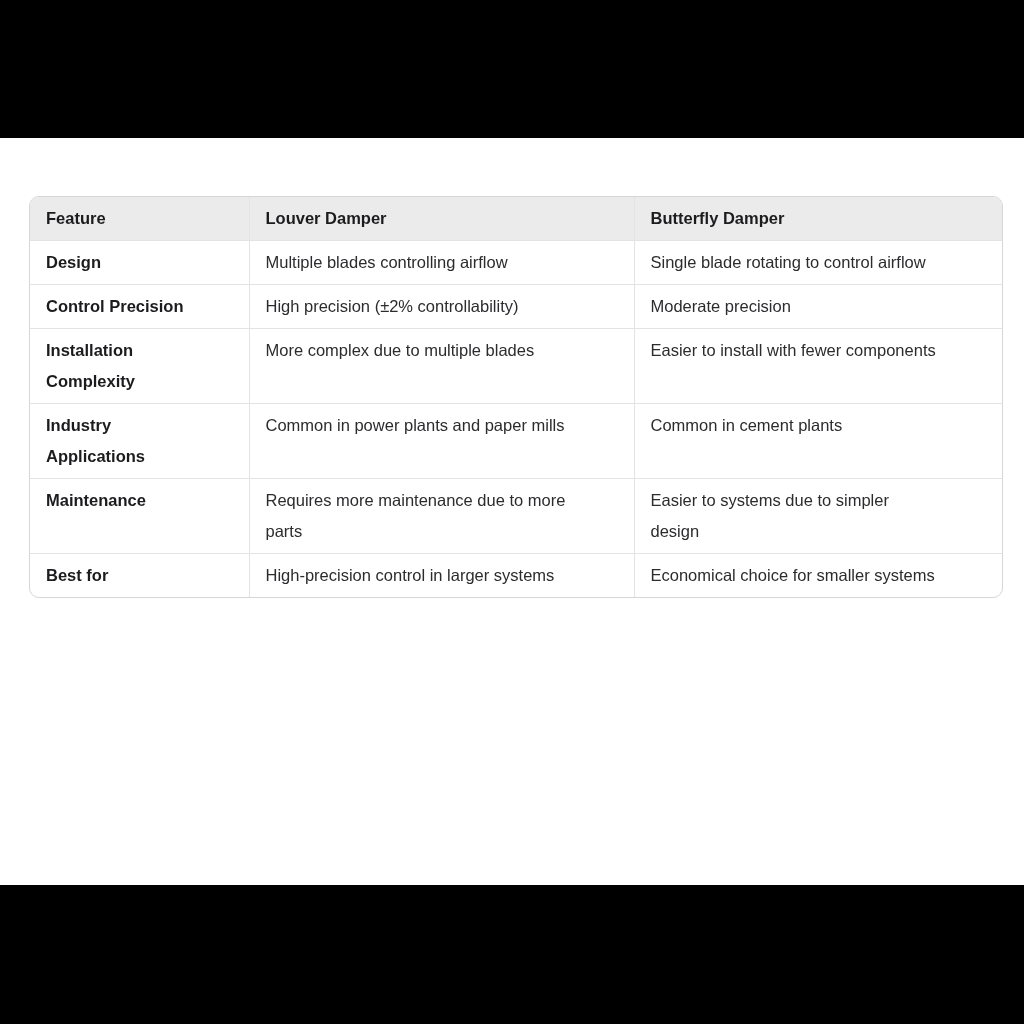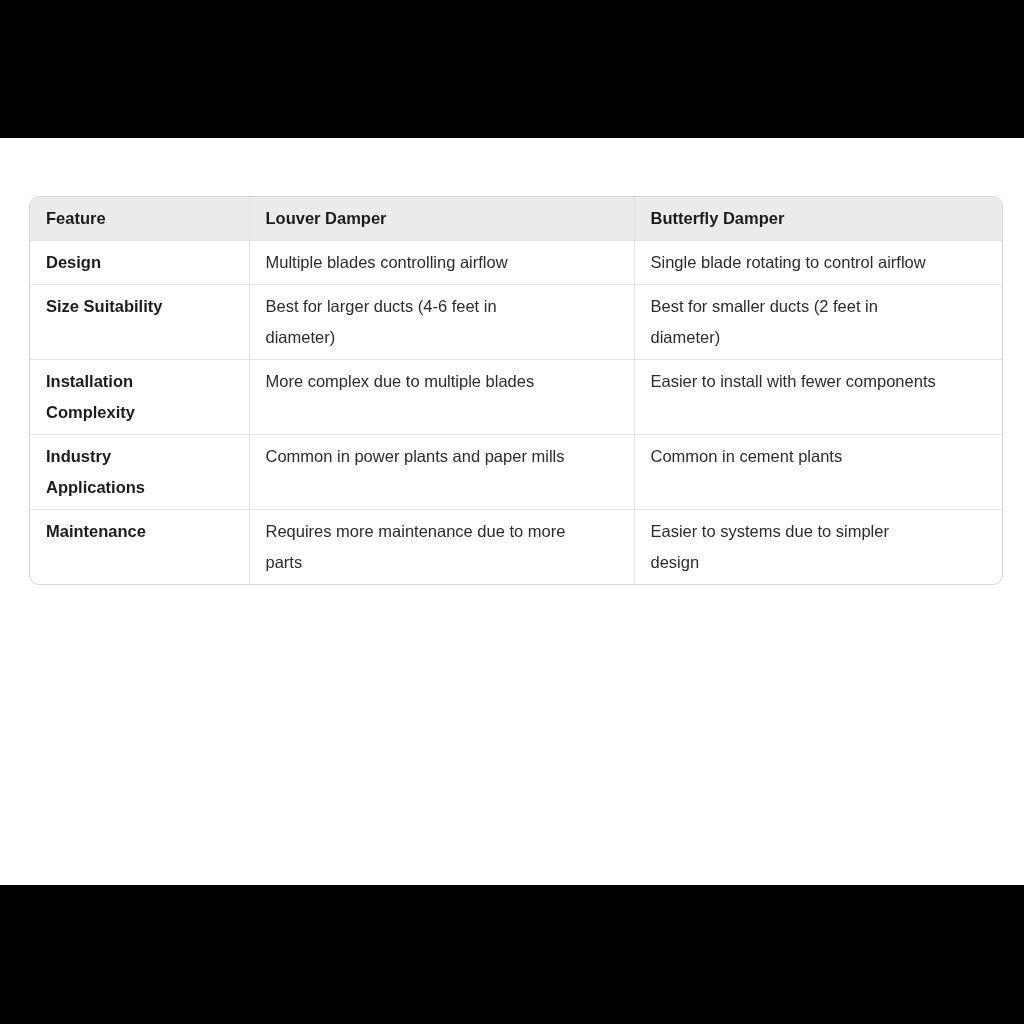--- a/index.html
+++ b/index.html
@@ -95,29 +95,27 @@
           <th>Butterfly Damper</th>
         </tr>
       </thead>
       <tbody id="table-body">
   <tr>
     <td class="feature-cell">Design</td>
     <td>Multiple blades controlling airflow</td>
     <td>Single blade rotating to control airflow</td>
   </tr>
 
+  <tr>
+    <td class="feature-cell">Control Precision</td>
+    <td>High precision (±2% controllability)</td>
+    <td>Moderate precision</td>
+  </tr>
 
 
-  <tr>
-    <td class="feature-cell">Size Suitability</td>
-    <td>Best for larger ducts (4-6 feet in
-diameter)</td>
-    <td>Best for smaller ducts (2 feet in
-diameter)</td>
-  </tr>
 
 
   <tr>
     <td class="feature-cell">Installation
 Complexity</td>
     <td>More complex due to multiple blades</td>
     <td>Easier to install with fewer components</td>
   </tr>
 
   <tr>
@@ -128,16 +126,21 @@
   </tr>
 
   <tr>
     <td class="feature-cell">Maintenance</td>
     <td>Requires more maintenance due to more
 parts</td>
     <td>Easier to systems due to simpler
 design</td>
   </tr>
 
+  <tr>
+    <td class="feature-cell">Best for</td>
+    <td>High-precision control in larger systems</td>
+    <td>Economical choice for smaller systems</td>
+  </tr>
 </tbody>
     </table>
   </div>
 </div>
 
 </body></html>

